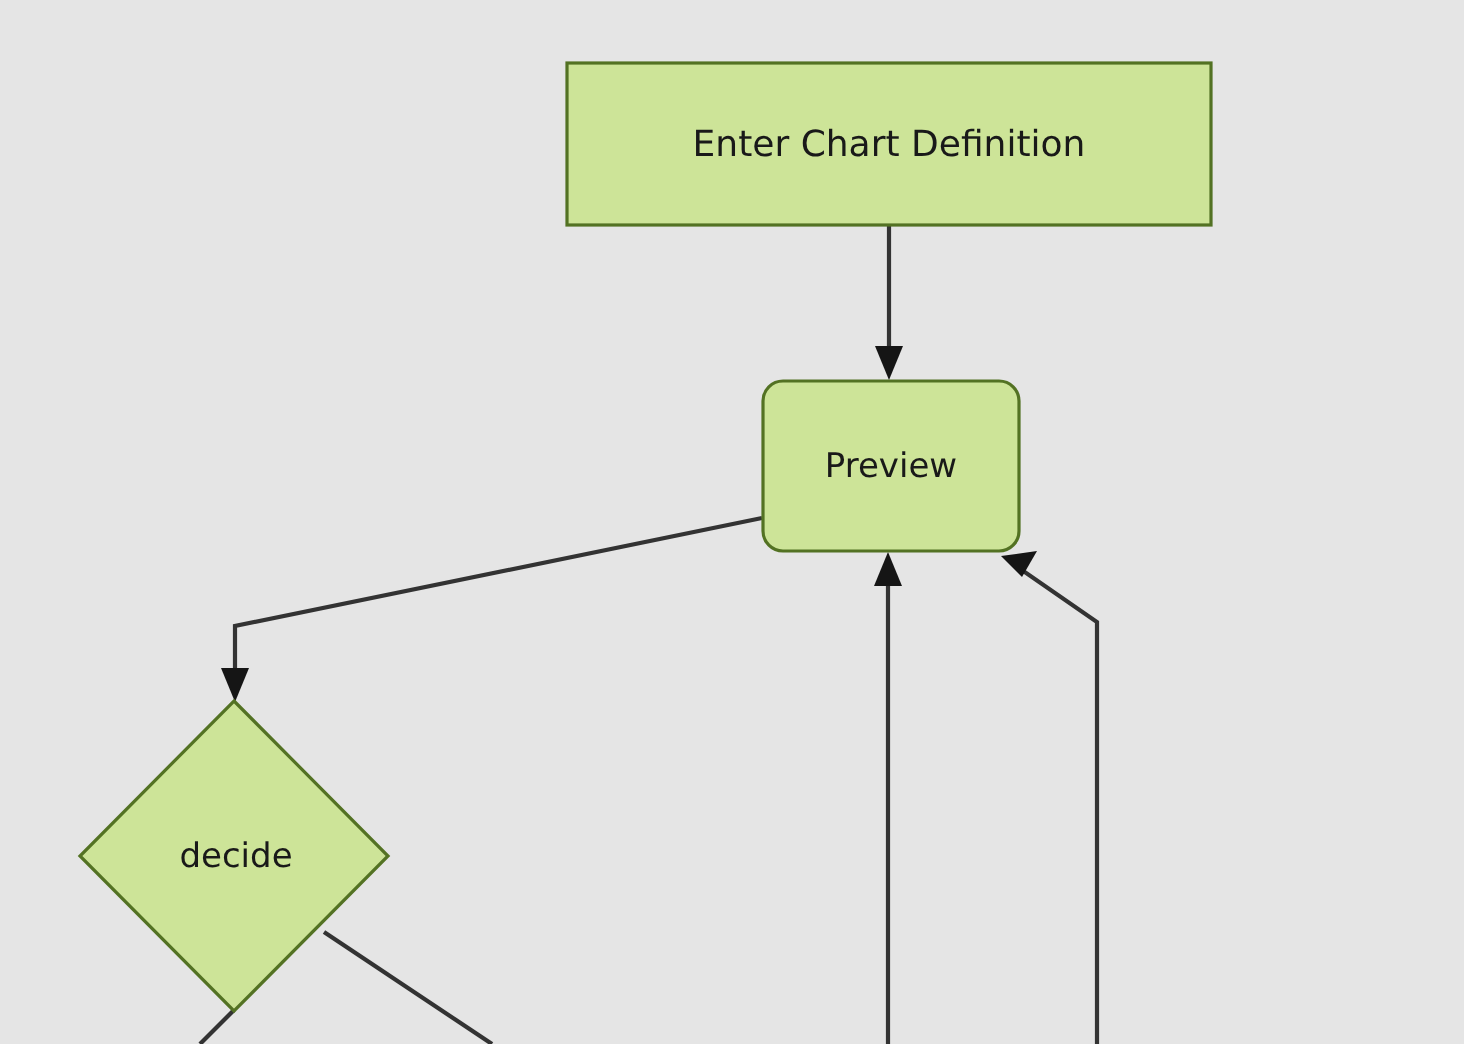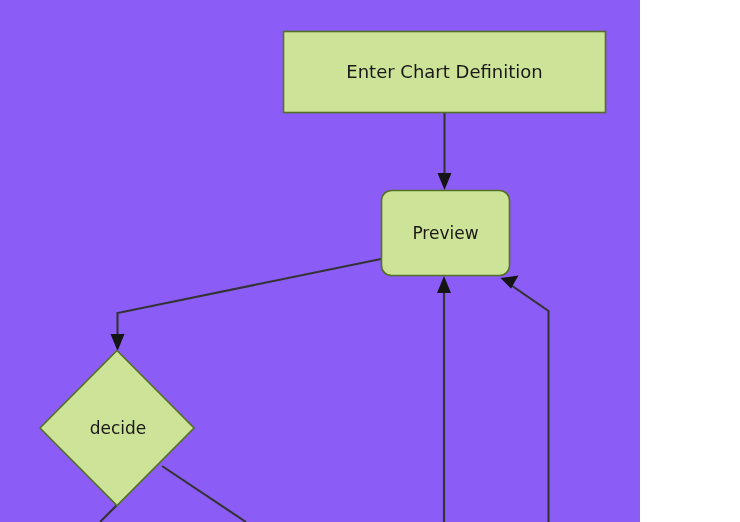--- a/index.html
+++ b/index.html
@@ -5,23 +5,23 @@
   html, body {
     margin: 0;
     padding: 0;
     background: #ffffff;
   }
   body {
     font-family: "DejaVu Sans", "Liberation Sans", sans-serif;
   }
   #canvas {
     position: relative;
-    width: 640px;
+    width: 732px;
     height: 522px;
-    background: #8b5cf6;
+    background: #e5e5e5;
     overflow: hidden;
   }
   #flow-svg {
     position: absolute;
     left: 0;
     top: 0;
     width: 740px;
     height: 522px;
   }
   .node-label {

